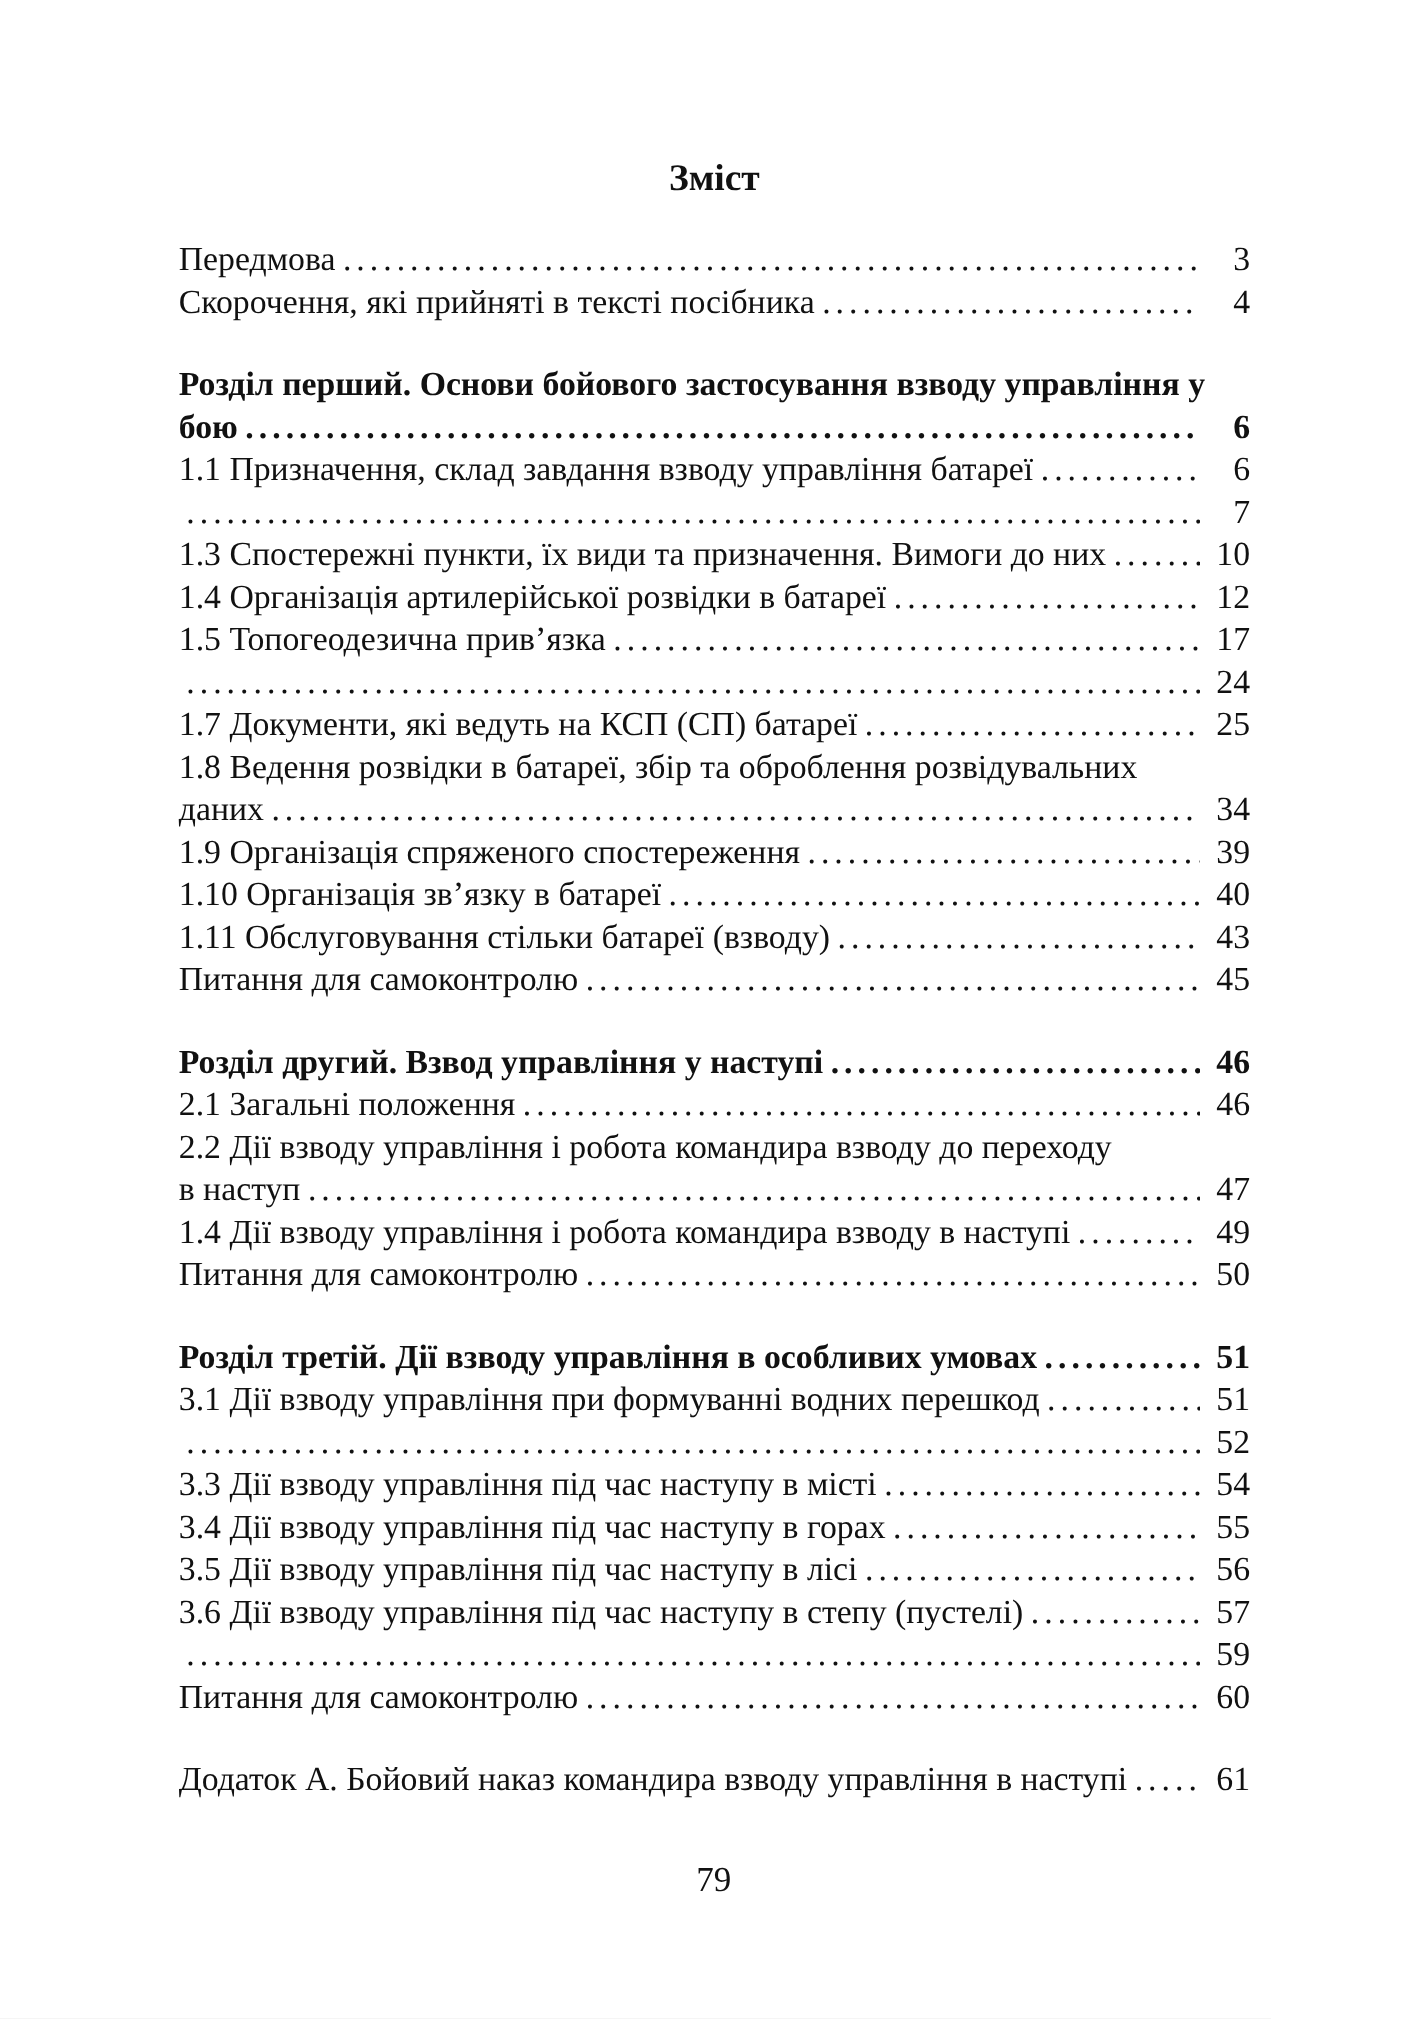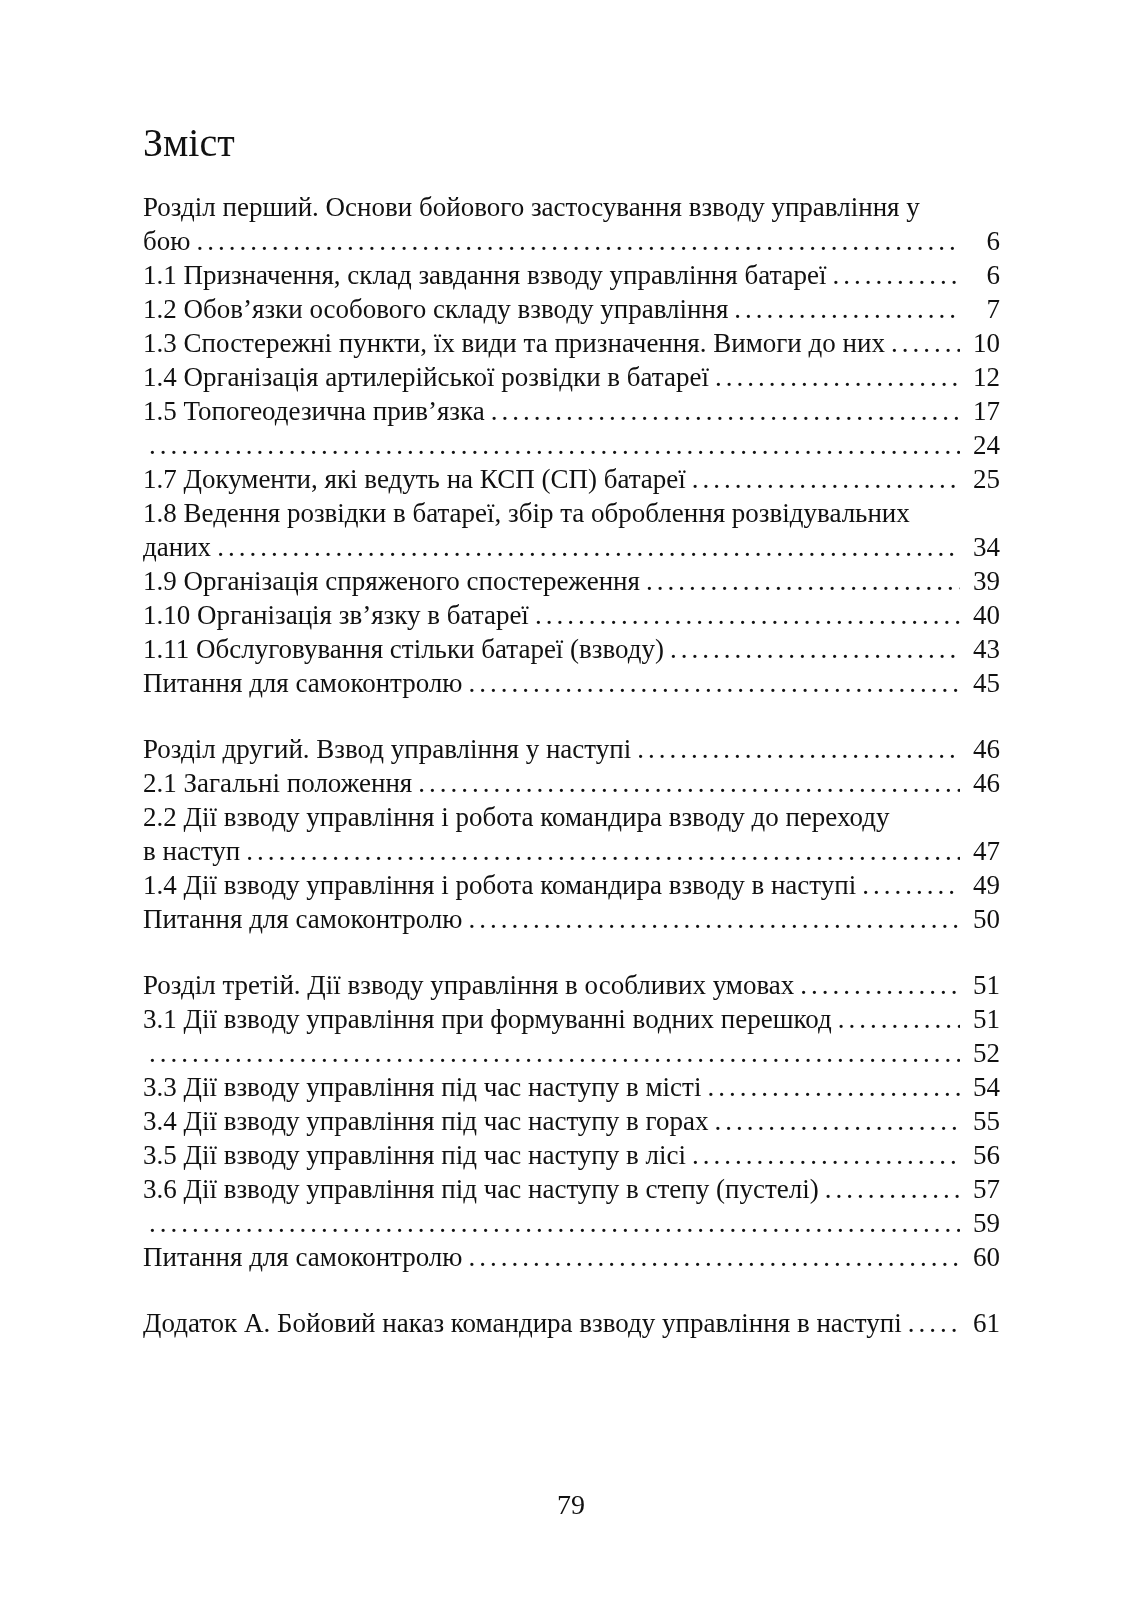--- a/index.html
+++ b/index.html
@@ -15,23 +15,23 @@
     line-height: 34px;
     overflow: hidden;
   }
   .content {
     position: absolute;
     left: 143px;
     right: 142px;
     top: 126px;
   }
   .doc-title {
-    text-align: left;
-    font-weight: 400;
-    font-size: 40px;
+    text-align: center;
+    font-weight: 700;
+    font-size: 30px;
     margin-bottom: 30px;
   }
   .toc-section + .toc-section { margin-top: 32px; }
   .toc-preline { white-space: nowrap; }
   .toc-row { display: flex; align-items: baseline; }
   .toc-label { white-space: nowrap; flex: 0 0 auto; }
   .leader {
     flex: 1 1 auto;
     overflow: hidden;
     white-space: nowrap;
@@ -41,51 +41,62 @@
   .leader::after {
     content: "...................................................................................................................................................................";
     letter-spacing: 4px;
   }
   .toc-page {
     flex: 0 0 auto;
     min-width: 36px;
     text-align: right;
     white-space: nowrap;
   }
-  .bold { font-weight: 400; }
+  .bold { font-weight: 700; }
   .footer {
     position: absolute;
     top: 1488px;
     left: 0;
     width: 100%;
     text-align: center;
     font-size: 28px;
   }
 </style>
 </head>
 <body>
 
 <div class="page">
   <div class="content">
     <div class="doc-title">Зміст</div>
     <div>
         <div class="toc-section">
+          <div class="toc-row">
+            <span class="toc-label">Передмова</span>
+            <span class="leader"></span>
+            <span class="toc-page">3</span>
+          </div>
+          <div class="toc-row">
+            <span class="toc-label">Скорочення, які прийняті в тексті посібника</span>
+            <span class="leader"></span>
+            <span class="toc-page">4</span>
+          </div>
+        </div>
+        <div class="toc-section">
           <div class="toc-preline bold">Розділ перший. Основи бойового застосування взводу управління у</div>
           <div class="toc-row bold">
             <span class="toc-label">бою</span>
             <span class="leader"></span>
             <span class="toc-page">6</span>
           </div>
           <div class="toc-row">
             <span class="toc-label">1.1 Призначення, склад завдання взводу управління батареї</span>
             <span class="leader"></span>
             <span class="toc-page">6</span>
           </div>
           <div class="toc-row">
-            <span class="toc-label">1.2 Обов’язки особового складу взводу управління</span>
             <span class="leader"></span>
             <span class="toc-page">7</span>
           </div>
           <div class="toc-row">
             <span class="toc-label">1.3 Спостережні пункти, їх види та призначення. Вимоги до них</span>
             <span class="leader"></span>
             <span class="toc-page">10</span>
           </div>
           <div class="toc-row">
             <span class="toc-label">1.4 Організація артилерійської розвідки в батареї</span>

